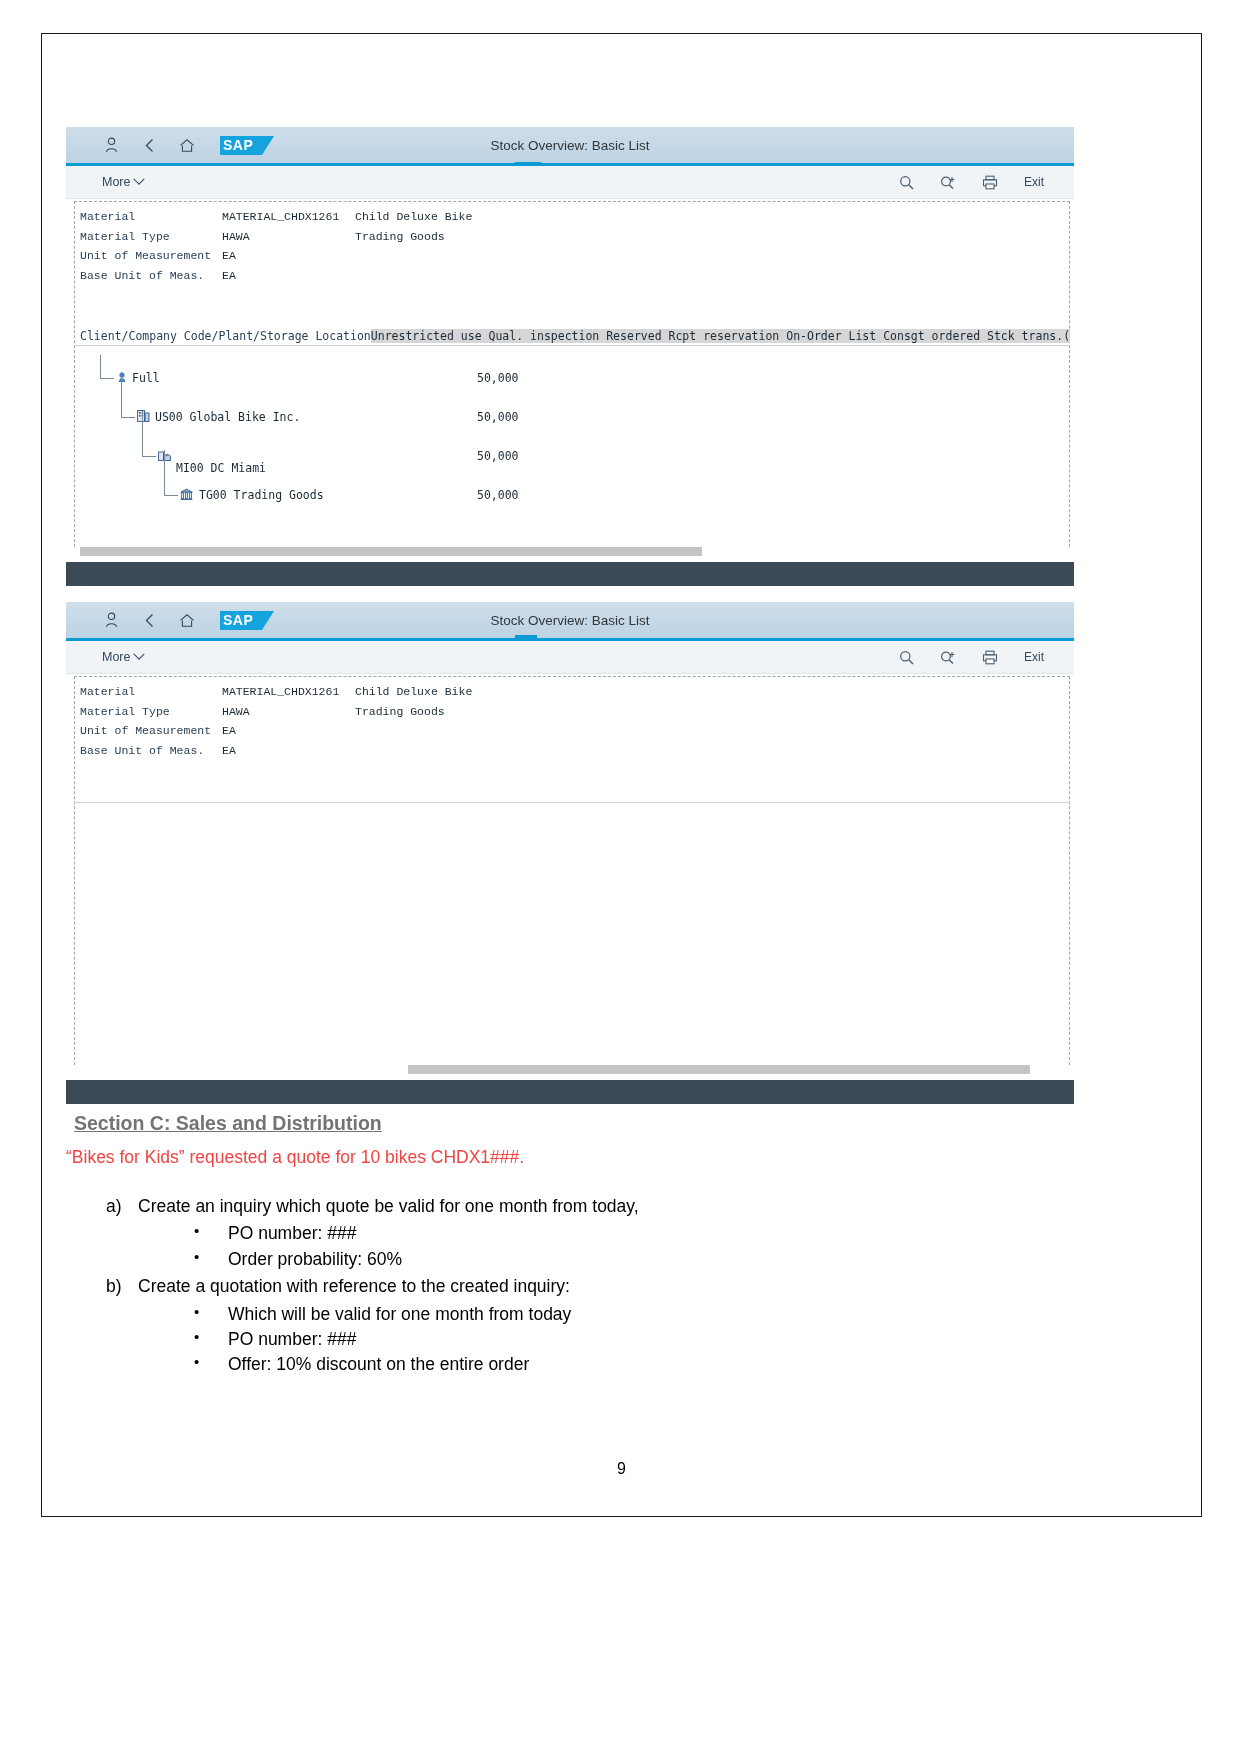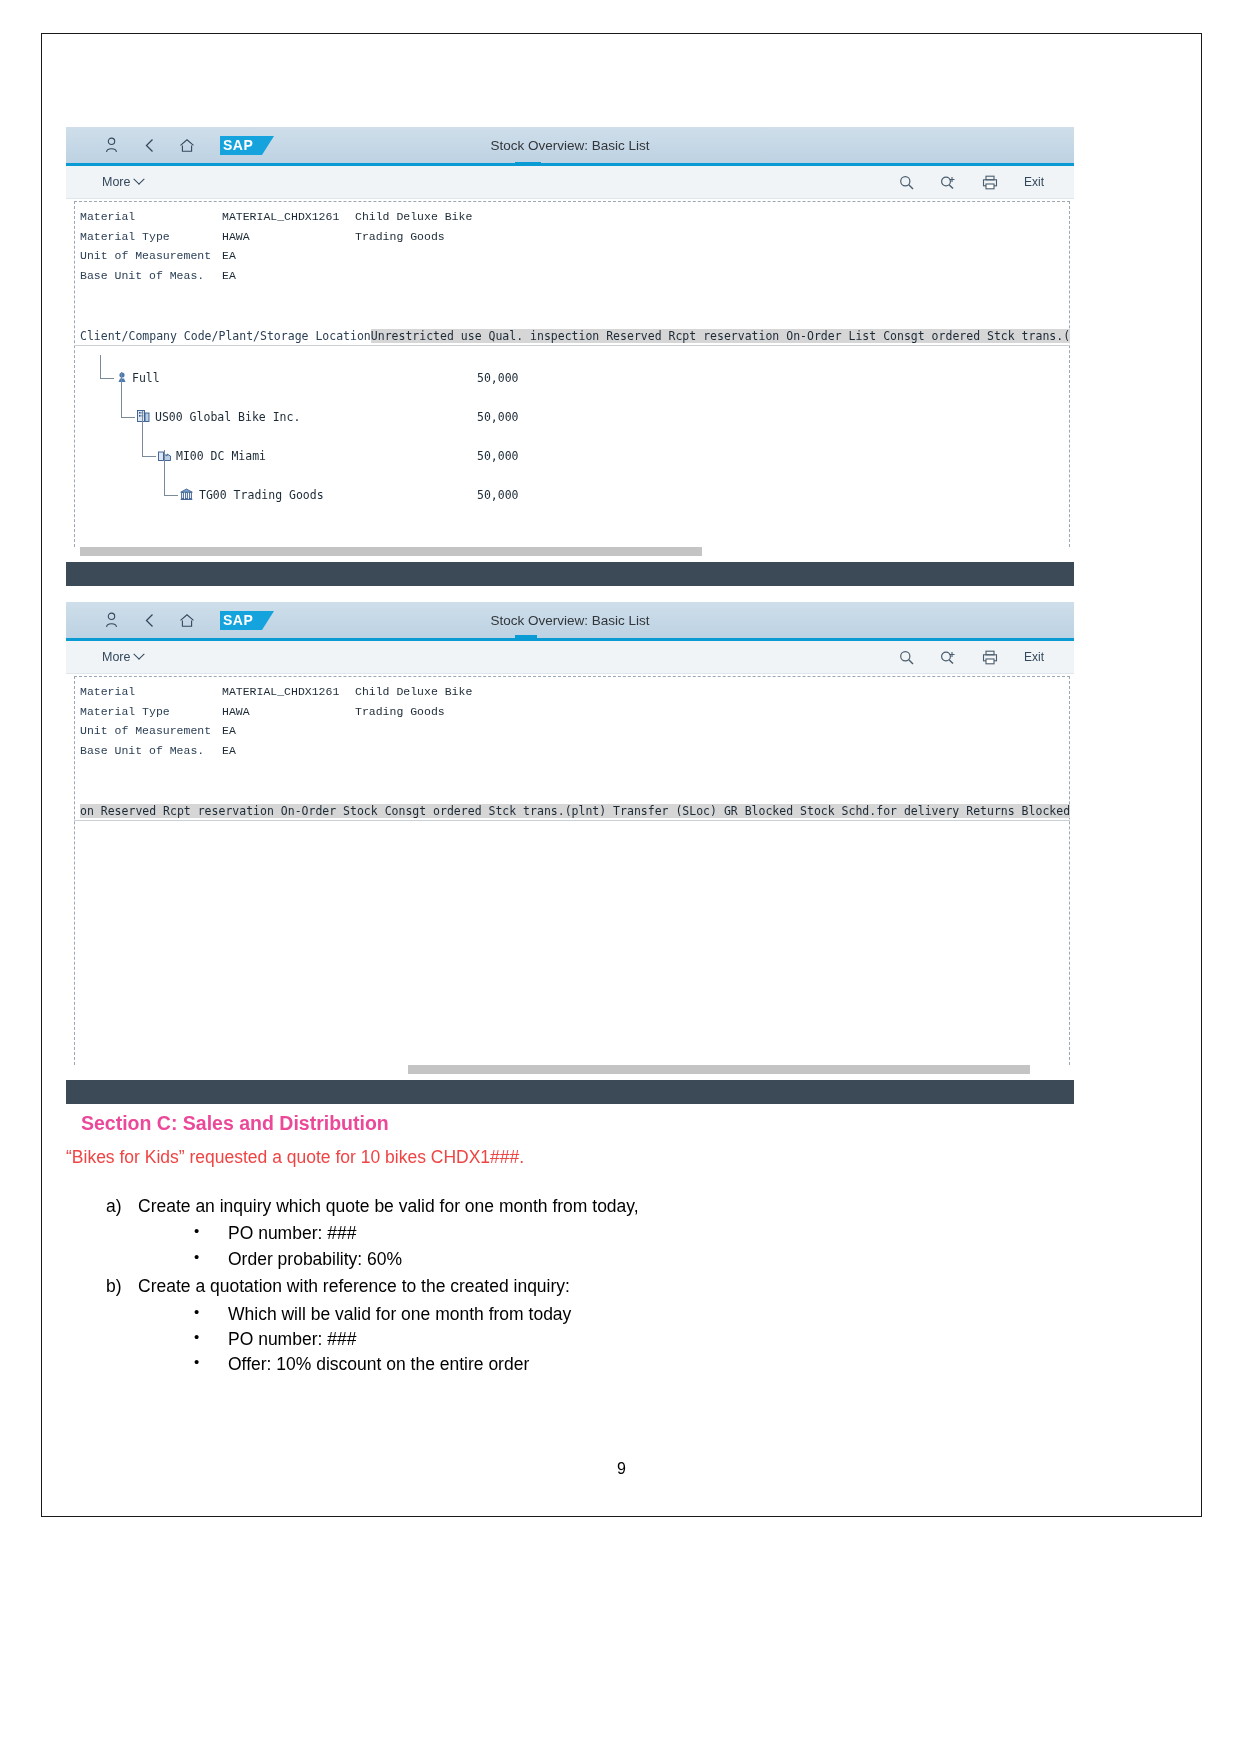--- a/index.html
+++ b/index.html
@@ -159,22 +159,22 @@
   }
   .hscroll .thumb { position:absolute; height:9px; background:#c4c4c4; }
 
   .sap-footer {
     height: 24px; background:#3c4a57;
   }
 
   
   .doc-text { position:absolute; left:24px; right:24px; top:1078px; }
   h2.section {
-    font-size:19.5px; font-weight:bold; color:#ec4899;
-    margin:0 0 0 15px;
+    font-size:19.5px; font-weight:bold; color:#737373;
+    text-decoration: underline; margin:0 0 0 8px;
     font-family:"Liberation Sans", sans-serif;
   }
   h3.task {
     font-size:19px; font-weight:bold; color:#2e5c92;
     margin:33px 0 0 0; font-family:"Liberation Sans", sans-serif;
   }
   p.intro { font-size:17.5px; color:#ef4444; margin:12px 0 0 0; }
   ol.alpha { list-style: none; margin: 26px 0 0 0; padding-left: 40px; }
   ol.alpha > li { font-size:17.5px; color:#000; margin-bottom:2px; position:relative; padding-left:32px; line-height:1.45; }
   ol.alpha > li > .marker { position:absolute; left:0; }
@@ -317,21 +317,21 @@
 
         <div class="tree-row">
           <span class="vline" style="left:62px; top:-28px; height:38px;"></span>
           <span class="elbow" style="left:62px; top:-6px; width:14px; height:24px;"></span>
           <span class="tree-ico" style="left:78px; top:10px;">
             <svg width="13" height="12" viewBox="0 0 13 12">
                   <rect x="0.5" y="3" width="5" height="8.5" fill="#dce8f4" stroke="#36598c" stroke-width="0.9"></rect>
                   <path d="M6 11.5 V5 L9 7 V5 L12.5 7 V11.5 Z" fill="#b9cfe4" stroke="#36598c" stroke-width="0.9"></path>
                 </svg>
           </span>
-          <span class="lbl" style="left:96px; top:10px;">MI00 DC Miami</span>
+          <span class="lbl" style="left:96px; top:22px;">MI00 DC Miami</span>
           <span class="val" style="top:10px;">50,000</span>
         </div>
 
         <div class="tree-row">
           <span class="vline" style="left:84px; top:-28px; height:38px;"></span>
           <span class="elbow" style="left:84px; top:-6px; width:14px; height:24px;"></span>
           <span class="tree-ico" style="left:100px; top:10px;">
             <svg width="13" height="12" viewBox="0 0 13 12">
                   <path d="M6.5 1 L12.3 4.2 H0.7 Z" fill="#7ba2cc" stroke="#36598c" stroke-width="0.8"></path>
                   <rect x="1.6" y="4.6" width="2" height="6" fill="#dce8f4" stroke="#36598c" stroke-width="0.8"></rect>
@@ -437,21 +437,20 @@
         <span class="meta-v1">EA</span>
         <span class="meta-v2"></span>
       </div>
       <div class="meta-row">
         <span class="meta-label">Base Unit of Meas.</span>
         <span class="meta-v1">EA</span>
         <span class="meta-v2"></span>
       </div>
 
       <div class="col-head">
-        <span class="hl">on Reserved Rcpt reservation On-Order Stock Consgt ordered Stck trans.(plnt) Transfer (SLoc) GR Blocked Stock Schd.for delivery Returns Blocked</span>
         <span class="col-head-rule"></span>
       </div>
 
       <div class="hscroll">
         <span class="thumb" style="left:33.5%; width:62.5%;"></span>
       </div>
     </div>
 
     <div class="sap-footer"></div>
   </div>

